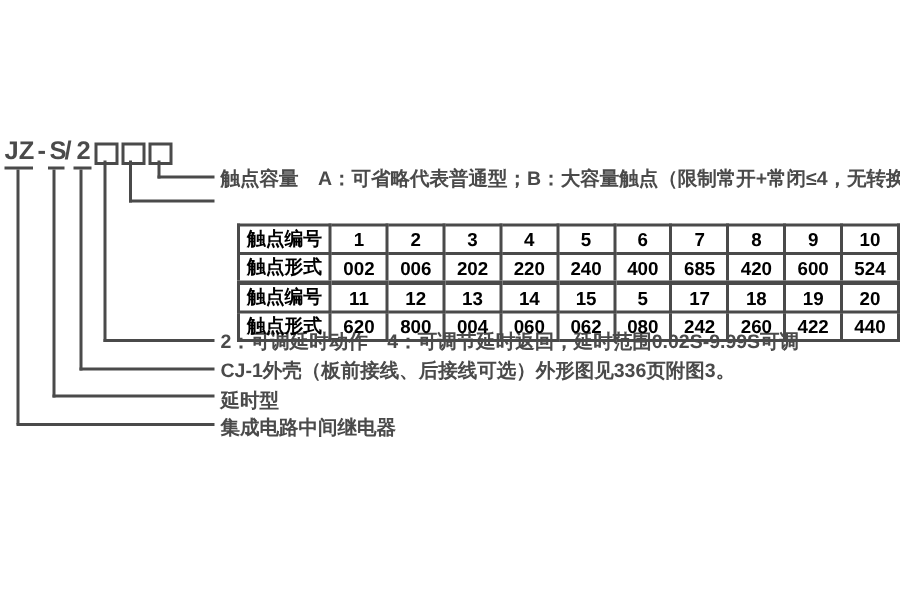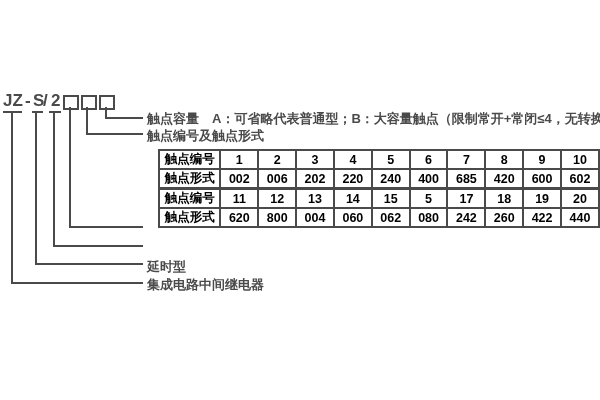--- a/index.html
+++ b/index.html
@@ -102,21 +102,22 @@
   <div class="vline" style="left:53px; top:113px; height:134px"></div>
   <div class="hline" style="left:53px; top:245px; width:90px"></div>
 
   <div class="vline" style="left:35px; top:113px; height:152px"></div>
   <div class="hline" style="left:35px; top:263px; width:108px"></div>
 
   <div class="vline" style="left:11px; top:113px; height:170px"></div>
   <div class="hline" style="left:11px; top:282px; width:132px"></div>
 
   <div class="callout" style="top:111px">触点容量　A：可省略代表普通型；B：大容量触点（限制常开+常闭≤4，无转换）</div>
-  <div class="callout" style="top:128px">触点编号及触点形式</div>
+  <div class="callout" style="top:220px">2：可调延时动作　4：可调节延时返回，延时范围0.02S-9.99S可调</div>
+  <div class="callout" style="top:239px">CJ-1外壳（板前接线、后接线可选）外形图见336页附图3。</div>
   <div class="callout" style="top:259px">延时型</div>
   <div class="callout" style="top:277px">集成电路中间继电器</div>
 
   <table class="contact-table">
     <tbody>
         <tr>
       <td class="hdr">触点编号</td>
       <td class="num">1</td>
       <td class="num">2</td>
       <td class="num">3</td>
@@ -132,21 +133,21 @@
       <td class="hdr">触点形式</td>
       <td class="num">002</td>
       <td class="num">006</td>
       <td class="num">202</td>
       <td class="num">220</td>
       <td class="num">240</td>
       <td class="num">400</td>
       <td class="num">685</td>
       <td class="num">420</td>
       <td class="num">600</td>
-      <td class="num">602</td>
+      <td class="num">524</td>
     </tr>
     <tr class="group-divider">
       <td class="hdr">触点编号</td>
       <td class="num">11</td>
       <td class="num">12</td>
       <td class="num">13</td>
       <td class="num">14</td>
       <td class="num">15</td>
       <td class="num">5</td>
       <td class="num">17</td>

